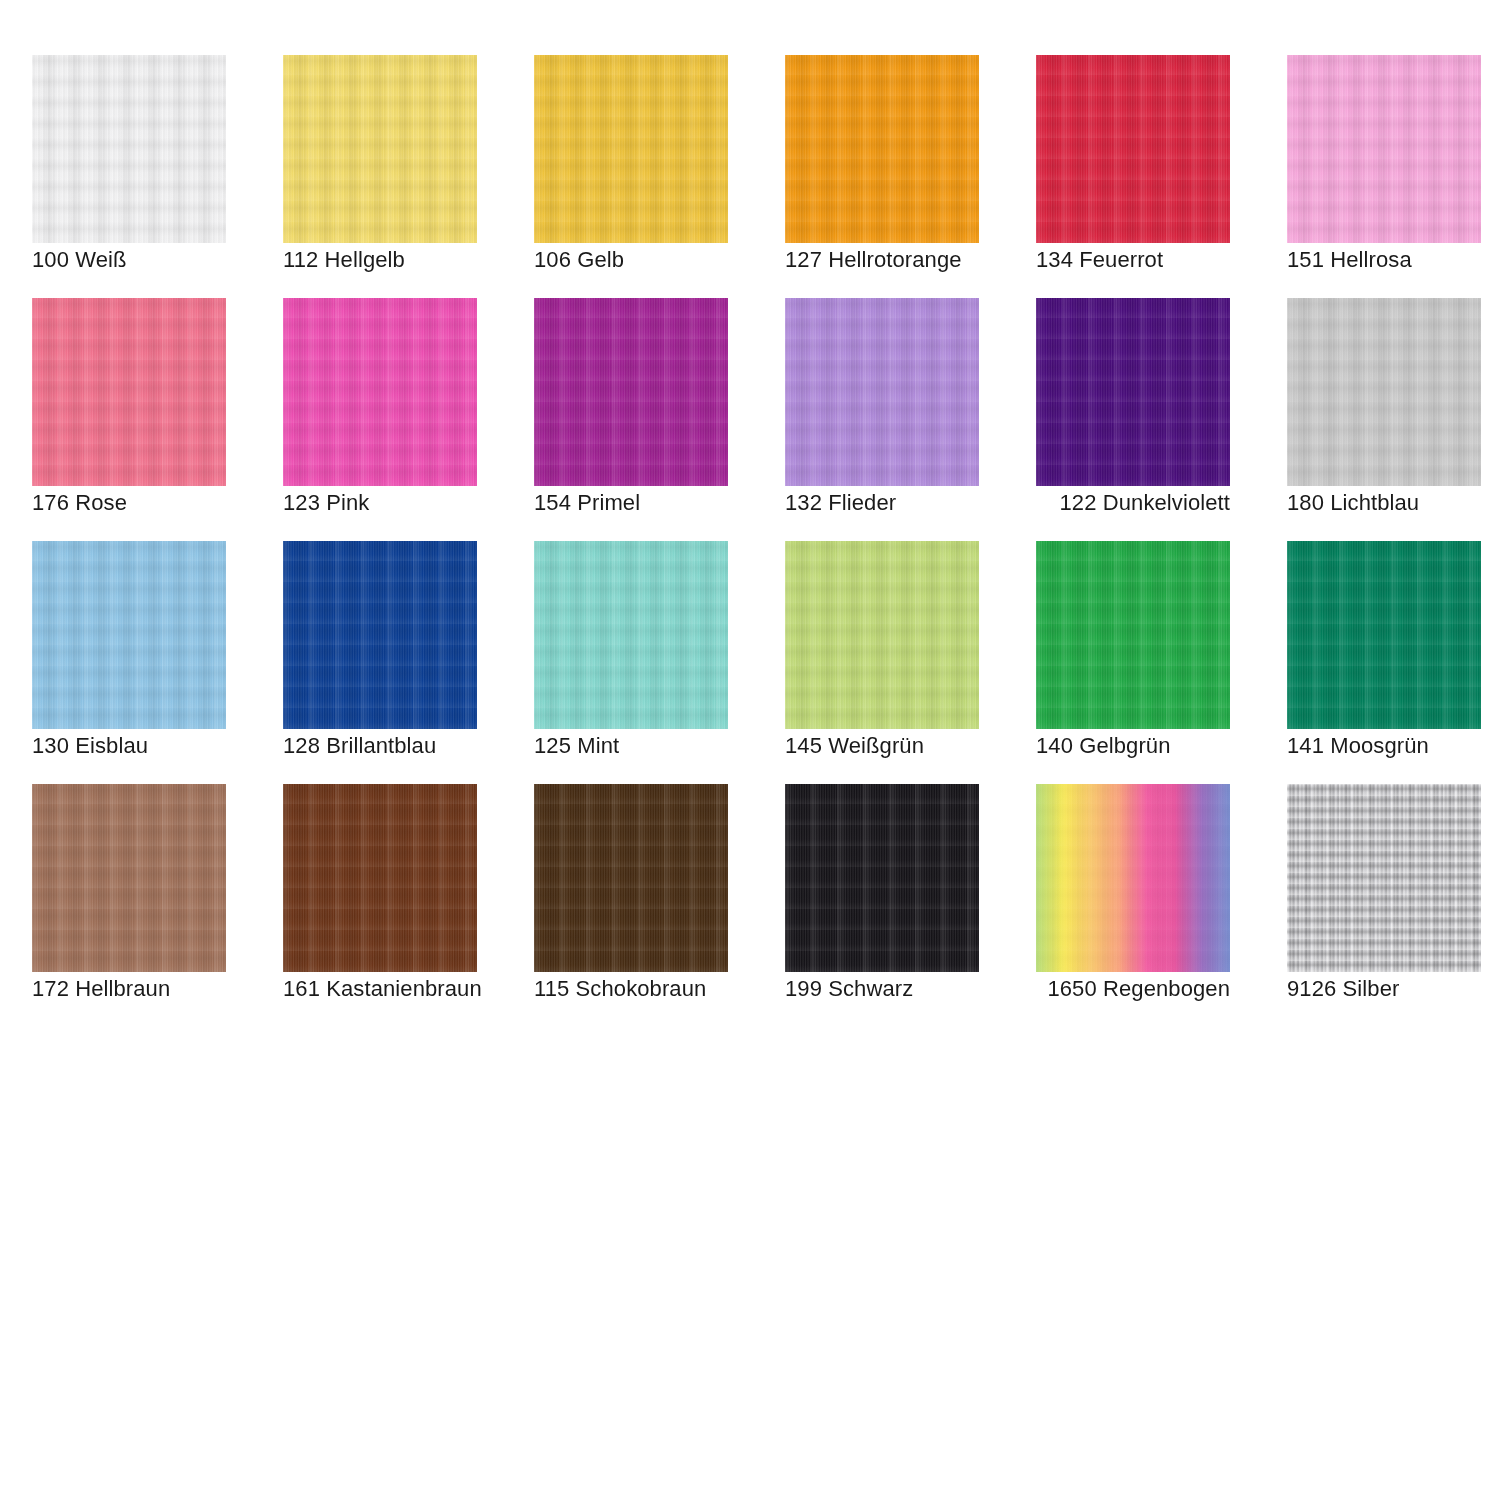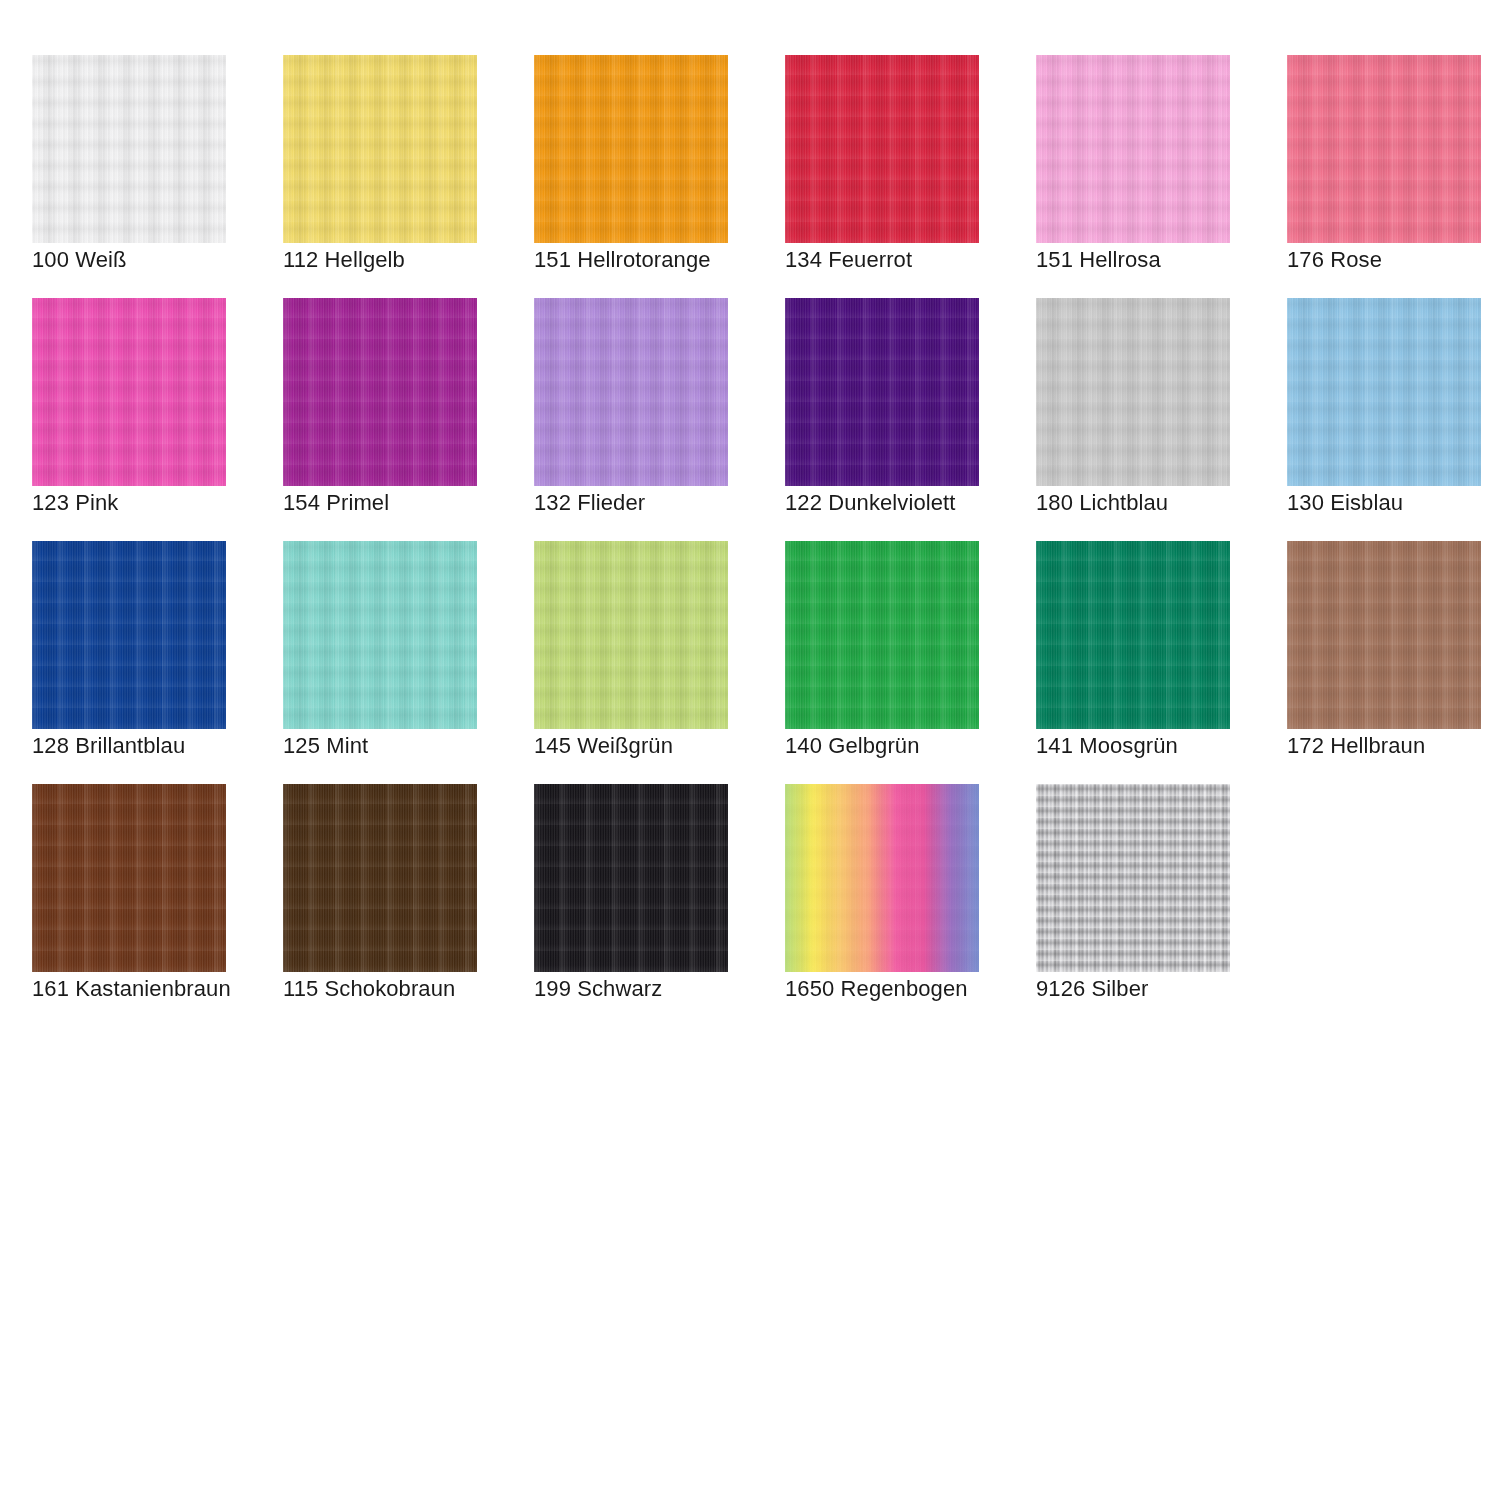--- a/index.html
+++ b/index.html
@@ -111,20 +111,21 @@
     width: 194px;
     font-size: 22px;
     line-height: 26px;
     color: #1a1a1a;
     white-space: nowrap;
     letter-spacing: 0.1px;
   }
   .swatch-cell.overflow-right .swatch-label {
     left: auto;
     right: 0;
+    text-align: right;
   }
 </style>
 </head>
 <body>
 
 <div id="palette-sheet">
   <div class="swatch-grid">
       <div class="swatch-cell">
         <div class="swatch-chip" style="background-color: rgb(243, 243, 244);">
           <div class="fibre"></div>
@@ -133,25 +134,32 @@
         <div class="swatch-label">100 Weiß</div>
       </div>
       <div class="swatch-cell">
         <div class="swatch-chip" style="background-color: rgb(245, 222, 108);">
           <div class="fibre"></div>
           <div class="mottle"></div>
         </div>
         <div class="swatch-label">112 Hellgelb</div>
       </div>
       <div class="swatch-cell">
+        <div class="swatch-chip" style="background-color: rgb(242, 198, 60);">
+          <div class="fibre"></div>
+          <div class="mottle"></div>
+        </div>
+        <div class="swatch-label">106 Gelb</div>
+      </div>
+      <div class="swatch-cell">
         <div class="swatch-chip" style="background-color: rgb(245, 154, 16);">
           <div class="fibre"></div>
           <div class="mottle"></div>
         </div>
-        <div class="swatch-label">151 Hellrotorange</div>
+        <div class="swatch-label">127 Hellrotorange</div>
       </div>
       <div class="swatch-cell">
         <div class="swatch-chip" style="background-color: rgb(220, 35, 64);">
           <div class="fibre"></div>
           <div class="mottle"></div>
         </div>
         <div class="swatch-label">134 Feuerrot</div>
       </div>
       <div class="swatch-cell">
         <div class="swatch-chip" style="background-color: rgb(249, 169, 221);">

